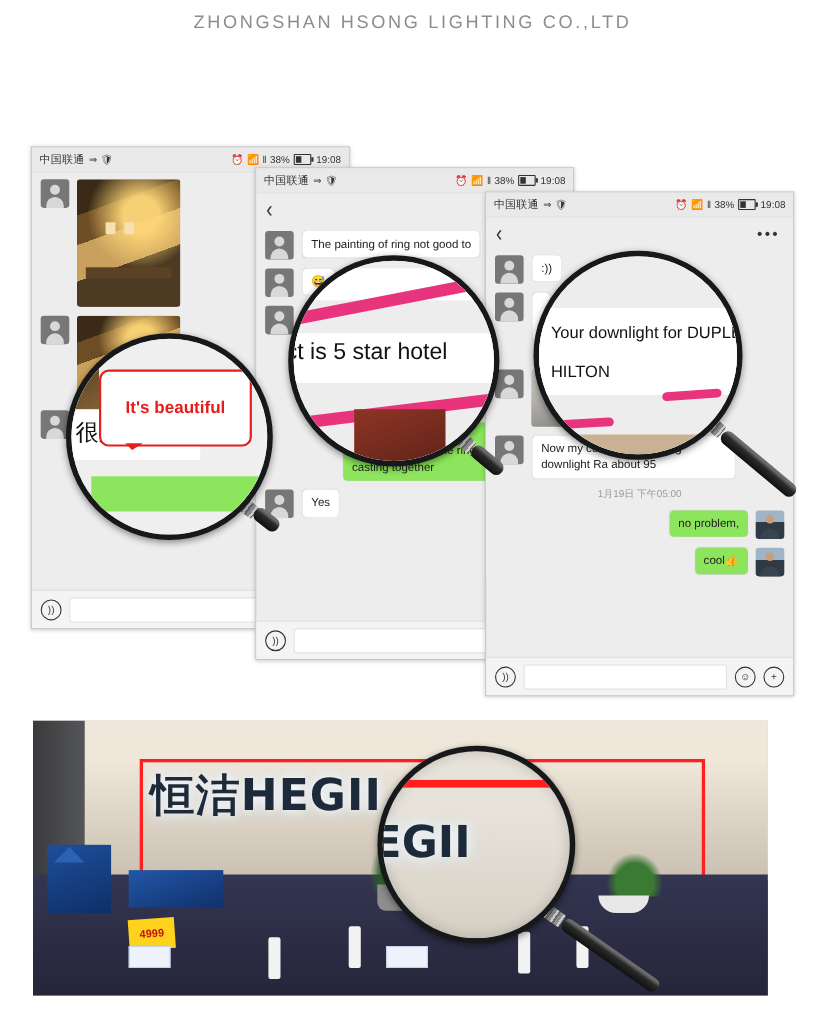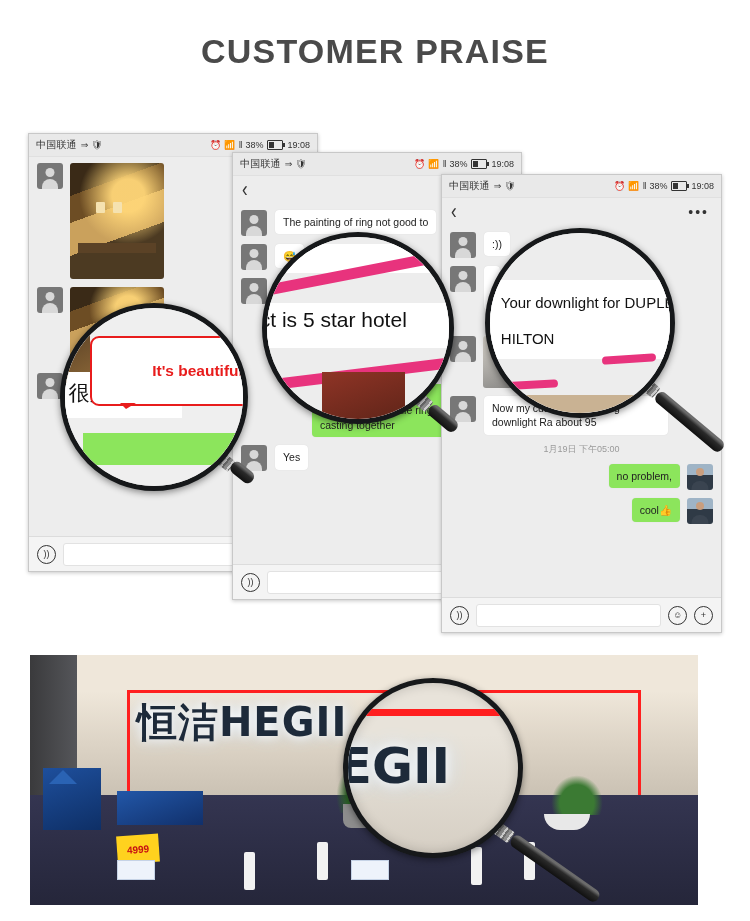--- a/index.html
+++ b/index.html
@@ -131,21 +131,21 @@
   
   #lens1 .bg{position:absolute;inset:0;background:#efefef;}
   #lens1 .whitecard{position:absolute;left:-6%;top:36%;width:72%;height:26%;background:#fff;}
   #lens1 .greencard{position:absolute;left:10%;top:70%;width:95%;height:18%;background:#8ce55c;}
   #lens1 .photoedge{position:absolute;left:0;top:0;width:14%;height:42%;
     background:linear-gradient(150deg,#4a3420,#8a6637);}
   #lens1 .cn{position:absolute;left:2%;top:40%;font-size:21px;color:#111;font-family:"DejaVu Sans",sans-serif;}
   .redbox{
     position:absolute;left:14%;top:16%;width:76%;height:37%;
     border:2px solid #e81c1c;border-radius:9px;background:#fff;
-    display:flex;align-items:center;justify-content:center;padding-left:38px;
+    display:flex;align-items:center;justify-content:center;
   }
   .redbox span{color:#e81c1c;font-weight:bold;font-size:15.5px;white-space:nowrap;}
   .redbox::after{
     content:"";position:absolute;left:16%;bottom:-11px;
     border:6px solid transparent;border-top-color:#e81c1c;border-right-width:10px;
   }
 
   
   #lens2 .bg{position:absolute;inset:0;background:#ededed;}
   #lens2 .white1{position:absolute;left:-10%;top:36%;width:125%;height:25%;background:#fff;}
@@ -207,21 +207,21 @@
     letter-spacing:.5px;white-space:nowrap;
     font-family:"Liberation Sans",sans-serif;
   }
 </style>
 </head>
 <body>
 
 <div class="page">
 
   <div class="header">
-    <h1 class="title">CUSTOMER PRAISE</h1>
+    <div class="subtitle">ZHONGSHAN HSONG LIGHTING CO.,LTD</div>
   </div>
 
   <div class="phone" id="phone1">
     <div class="statusbar">
       <span class="sb-carrier">中国联通</span>
       <span class="sb-icons-left">
         <span>⇒</span>
         <span>🛡</span>
       </span>
       <span class="sb-spacer"></span>
@@ -441,19 +441,19 @@
     <div class="bp-rem" style="left:74%;bottom:10%"></div>
   </div>
 
   <div class="mag">
     <div class="ferrule" style="left:495px;top:820px;transform:rotate(35deg);"></div>
     <div class="handle" style="left:512px;top:832px;width:105px;transform:rotate(35deg);"></div>
     <div class="lens" style="left:343px;top:678px;width:170px;height:170px;background:
          linear-gradient(180deg,#e8e3da 0 30%,#d6cfc4 100%);">
       <div style="position:absolute;left:-10%;top:15%;width:130%;height:7px;background:#ff1f1f;"></div>
       <div style="position:absolute;left:-6%;top:32%;width:115%;height:34%;
-           display:flex;align-items:center;font-size:50px;font-weight:bold;color:#1d2a3a;
+           display:flex;align-items:center;font-size:40px;font-weight:bold;color:#1d2a3a;
            text-shadow:0 0 12px #fff,0 0 22px #cfe6ff;font-family:'DejaVu Sans',sans-serif;">EGII</div>
     </div>
   </div>
 
 
 </div>
 
 </body></html>

